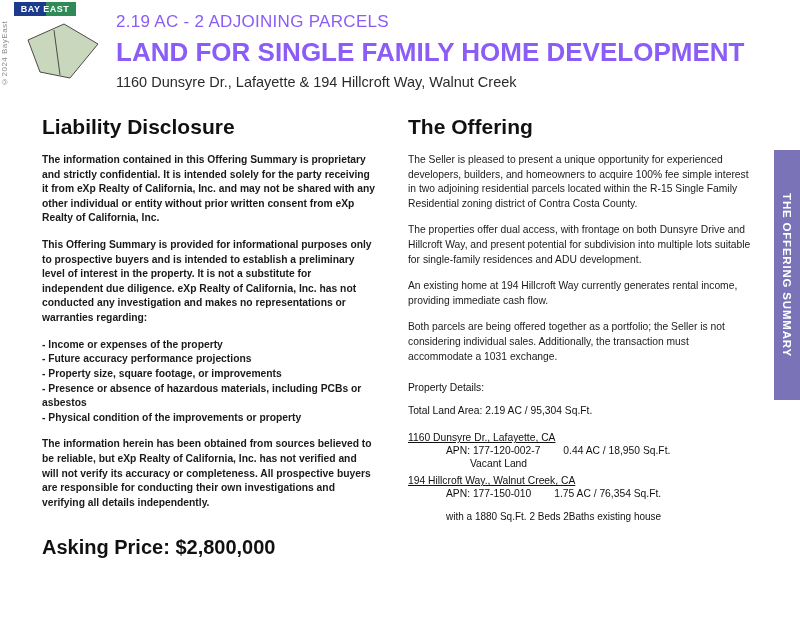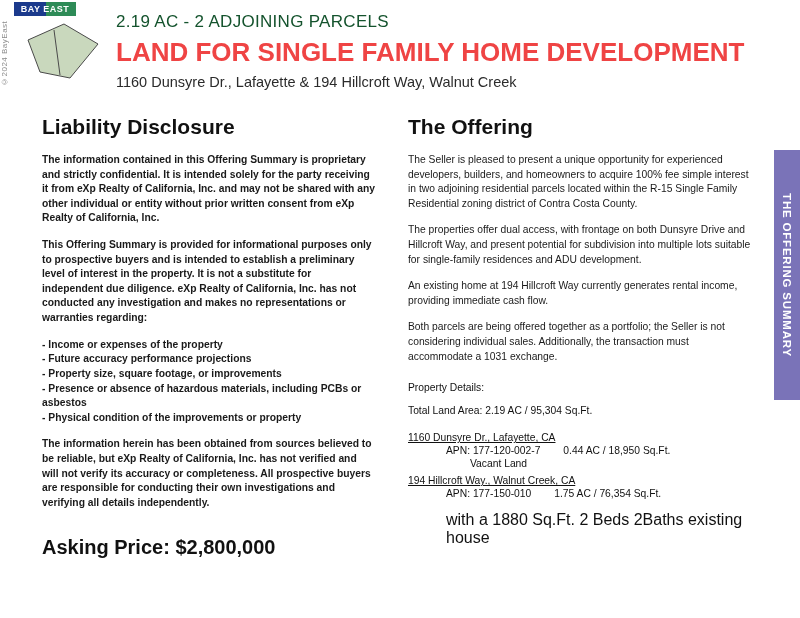--- a/index.html
+++ b/index.html
@@ -69,28 +69,28 @@
     height: 58px;
   }
 
   .hdr-text {
     position: absolute;
     left: 116px;
     top: 12px;
   }
   .hdr-line1 {
     font-size: 17px;
-    color: #14532d;
+    color: #8b5cf6;
     letter-spacing: 0.3px;
     font-family: "Liberation Sans", sans-serif;
   }
   .hdr-line2 {
     font-size: 26px;
     font-weight: bold;
-    color: #ef4444;
+    color: #8b5cf6;
     letter-spacing: 0px;
     margin-top: 5px;
     font-family: "Liberation Sans", sans-serif;
     text-align: center;
   }
   .hdr-line3 {
     font-size: 14.5px;
     color: #2b2b2b;
     margin-top: 6px;
     font-family: "Liberation Sans", sans-serif;
@@ -195,21 +195,21 @@
     font-family: "Liberation Sans", sans-serif;
     white-space: pre;
   }
   .pd-sub {
     font-size: 10.3px;
     margin: 0 0 6px 0;
     padding-left: 62px;
     font-family: "Liberation Sans", sans-serif;
   }
   .pd-sub2 {
-    font-size: 16px;
+    font-size: 10px;
     margin: 12px 0 2px 0;
     padding-left: 38px;
     font-family: "Liberation Sans", sans-serif;
   }
 </style>
 </head>
 <body>
 
 <div class="page">
 

